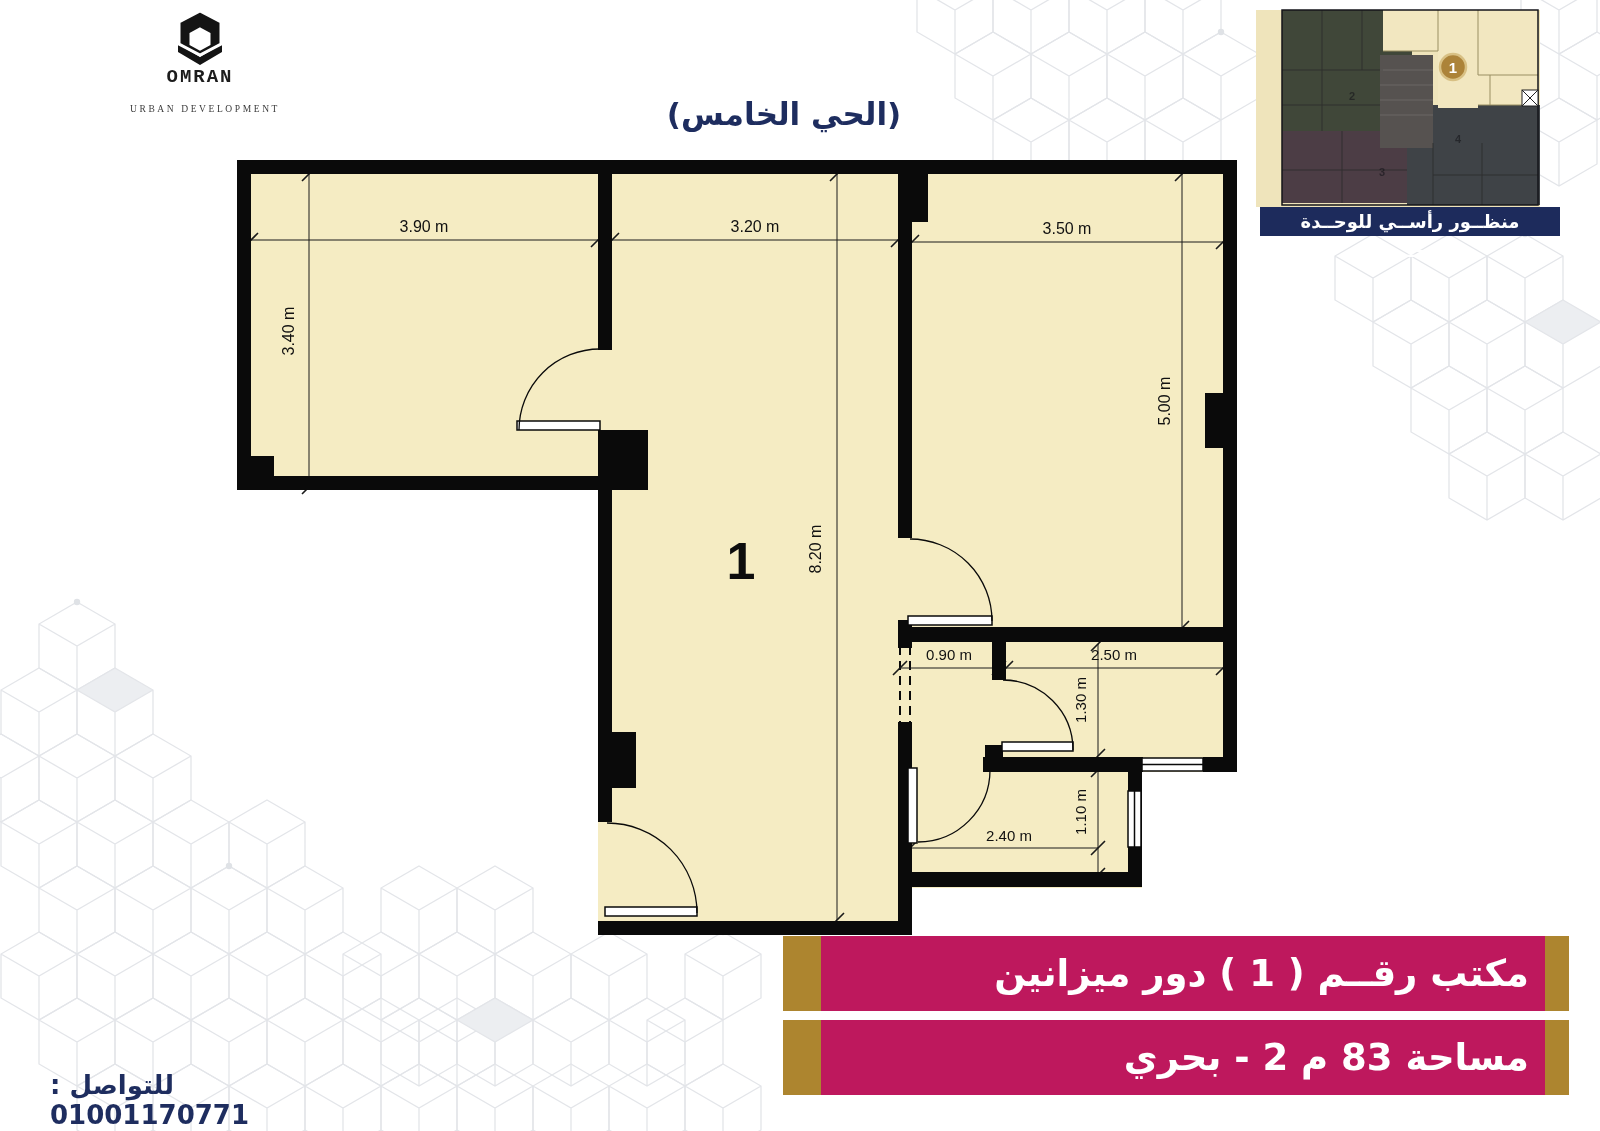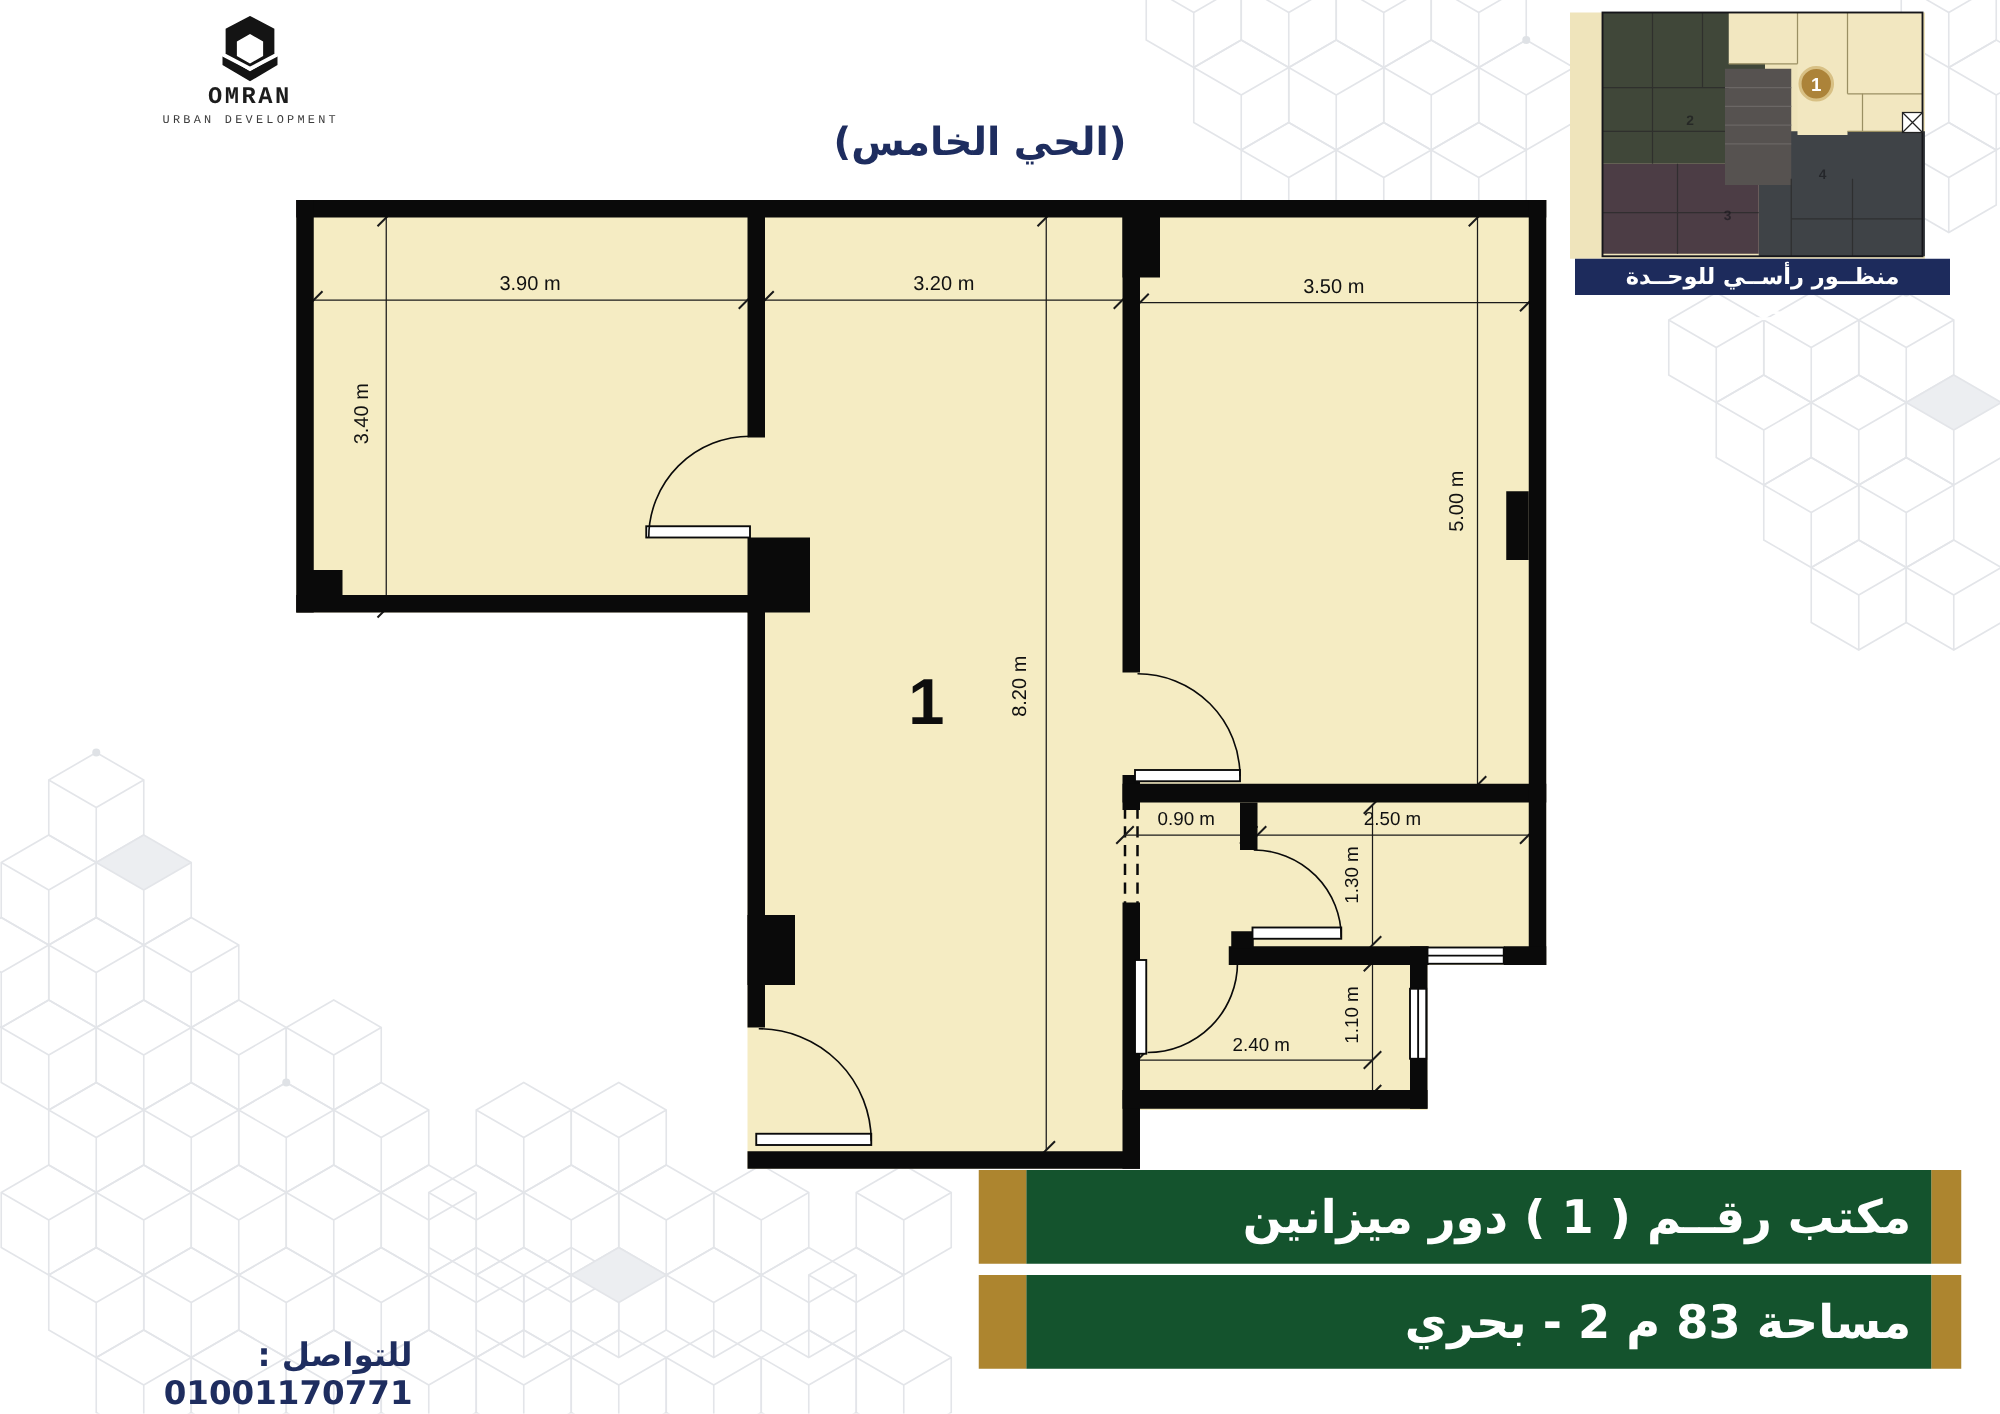--- a/index.html
+++ b/index.html
@@ -4,42 +4,42 @@
 <style>
   html,body{margin:0;padding:0;background:#ffffff;}
   .page{position:relative;width:1600px;height:1131px;background:#fff;overflow:hidden;
         font-family:"DejaVu Sans",sans-serif;}
   .abs{position:absolute;}
   svg{display:block;}
   
   .logo-wrap{left:130px;top:8px;width:140px;text-align:center;}
   .logo-name{font-family:Liberation Mono, monospace;font-weight:700;font-size:19px;
              letter-spacing:2px;color:#1c1c1c;line-height:1.05;margin-top:2px;}
-  .logo-tag{font-family:Liberation Mono, monospace;font-size:9.5px;letter-spacing:2.6px;
-            color:#3c3c3c;margin-top:2px;white-space:nowrap;}
+  .logo-tag{font-family:Liberation Serif, serif;font-size:9.5px;letter-spacing:2.6px;
+            color:#3c3c3c;margin-top:16px;white-space:nowrap;}
   
   .title{left:580px;top:14px;width:480px;text-align:center;color:#1e2d5f;
          font-weight:700;font-size:47px;direction:rtl;}
   .subtitle{left:544px;top:96px;width:480px;text-align:center;color:#1e2d5f;
             font-weight:700;font-size:31px;direction:rtl;}
   
   .map-caption{left:1260px;top:207px;width:300px;height:29px;background:#1d2b5c;
                color:#fff;font-weight:700;font-size:18px;line-height:29px;text-align:center;direction:rtl;}
   
   .bar{height:75px;direction:rtl;color:#fff;font-weight:700;font-size:37px;
        display:flex;align-items:center;}
-  .bar .navy{background:#14532d;height:100%;flex:1;display:flex;align-items:center;
+  .bar .navy{background:#be185d;height:100%;flex:1;display:flex;align-items:center;
              justify-content:flex-start;padding:0 16px;box-sizing:border-box;}
   .bar1{left:783px;top:936px;width:786px;}
   .bar2{left:783px;top:1020px;width:786px;}
   .gold-cap{background:#ad852f;height:100%;}
   .gold-l{width:24px;margin-left:0;}
   .gold-r{width:38px;}
   
-  .contact{left:50px;top:1070px;width:280px;text-align:right;color:#1e2d5f;
+  .contact{left:50px;top:1070px;width:280px;text-align:left;color:#1e2d5f;
            font-weight:700;font-size:26px;direction:rtl;}
 </style>
 </head>
 <body>
 
 <div class="page">
 
   <svg id="bg-pattern" class="abs" style="left:0;top:0;" width="1600" height="1131" viewBox="0 0 1600 1131">
       <g>
         <path d="M955,-34 L993,-12 L993,32 L955,54 L917,32 L917,-12 Z M917,-12 L955,10 L993,-12 M955,10 L955,54" fill="none" stroke="#e3e5e9" stroke-width="1.3"></path>

